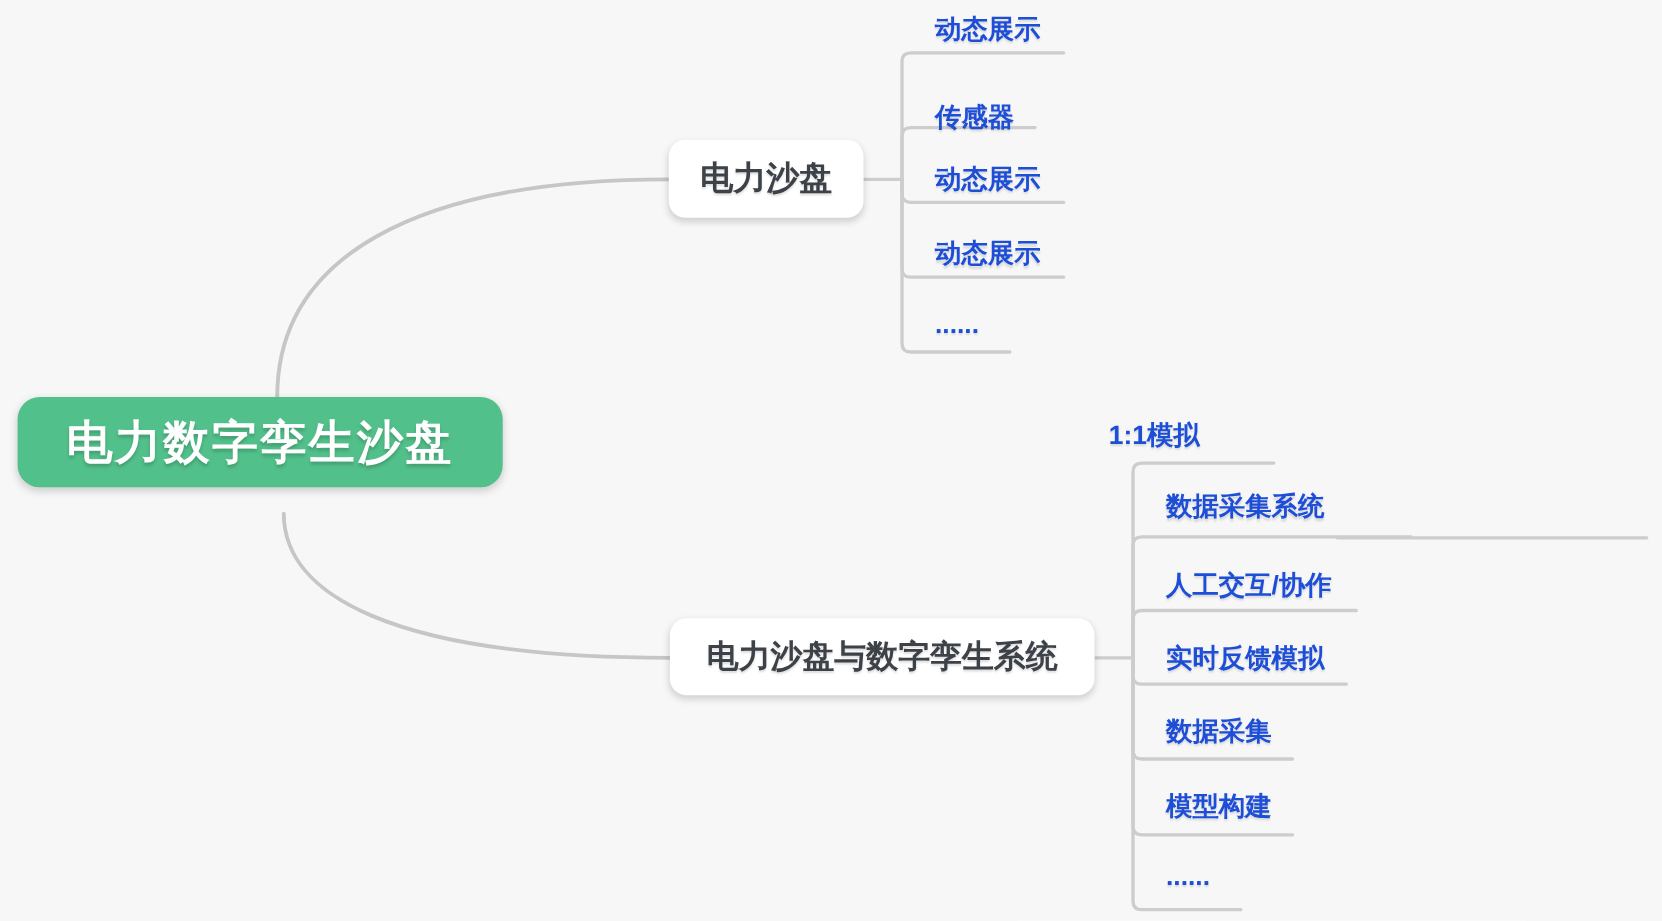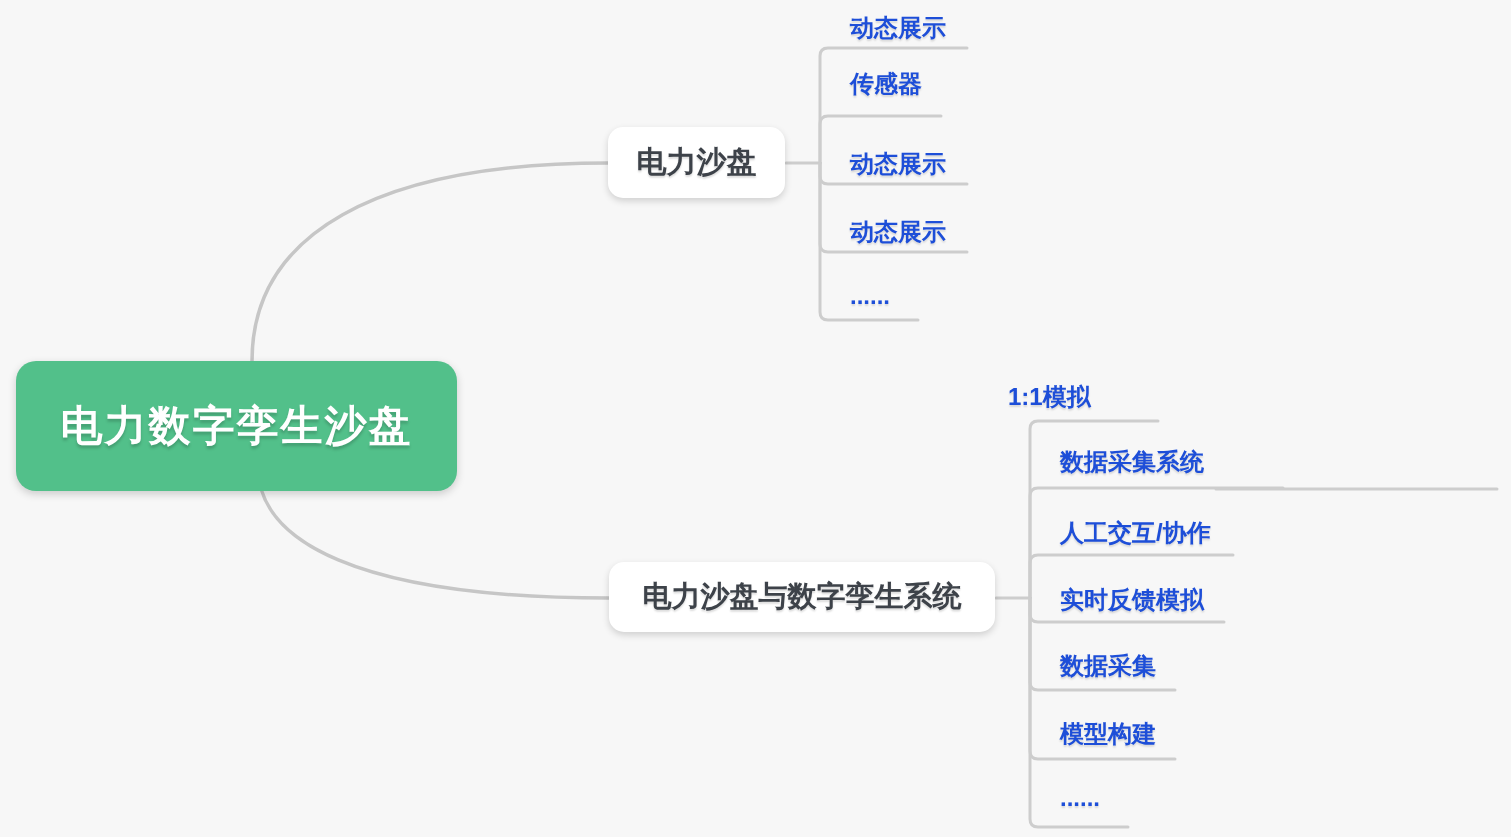--- a/index.html
+++ b/index.html
@@ -30,21 +30,21 @@
     justify-content: center;
     box-sizing: border-box;
     font-weight: bold;
     white-space: nowrap;
     cursor: default;
   }
   .root-node {
     left: 16px;
     top: 361px;
     width: 441px;
-    height: 130px;
+    height: 82px;
     background: #52c08a;
     border-radius: 20px;
     color: #ffffff;
     font-size: 42px;
     letter-spacing: 2px;
     text-shadow: 0 3px 3px rgba(0,0,0,0.18);
     box-shadow: 0 3px 8px rgba(0,0,0,0.18);
   }
   .branch-node {
     background: #ffffff;
@@ -112,21 +112,21 @@
       <path d="M 1030 598 V 819 Q 1030 827, 1038 827 H 1128"></path>
     </g>
   </svg>
 
   <div class="node root-node">电力数字孪生沙盘</div>
 
   <div class="node branch-node top">电力沙盘</div>
   <div class="node branch-node bottom">电力沙盘与数字孪生系统</div>
 
   <div class="child-label" style="left:850px; top:28px">动态展示</div>
-  <div class="child-label" style="left:850px; top:84px">传感器</div>
+  <div class="child-label" style="left:850px; top:108px">传感器</div>
   <div class="child-label" style="left:850px; top:164px">动态展示</div>
   <div class="child-label" style="left:850px; top:232px">动态展示</div>
   <div class="child-label" style="left:850px; top:296px">......</div>
 
   <div class="child-label" style="left:1008px; top:397px">1:1模拟</div>
   <div class="child-label" style="left:1060px; top:462px">数据采集系统</div>
   <div class="child-label" style="left:1060px; top:533px">人工交互/协作</div>
   <div class="child-label" style="left:1060px; top:600px">实时反馈模拟</div>
   <div class="child-label" style="left:1060px; top:666px">数据采集</div>
   <div class="child-label" style="left:1060px; top:734px">模型构建</div>

